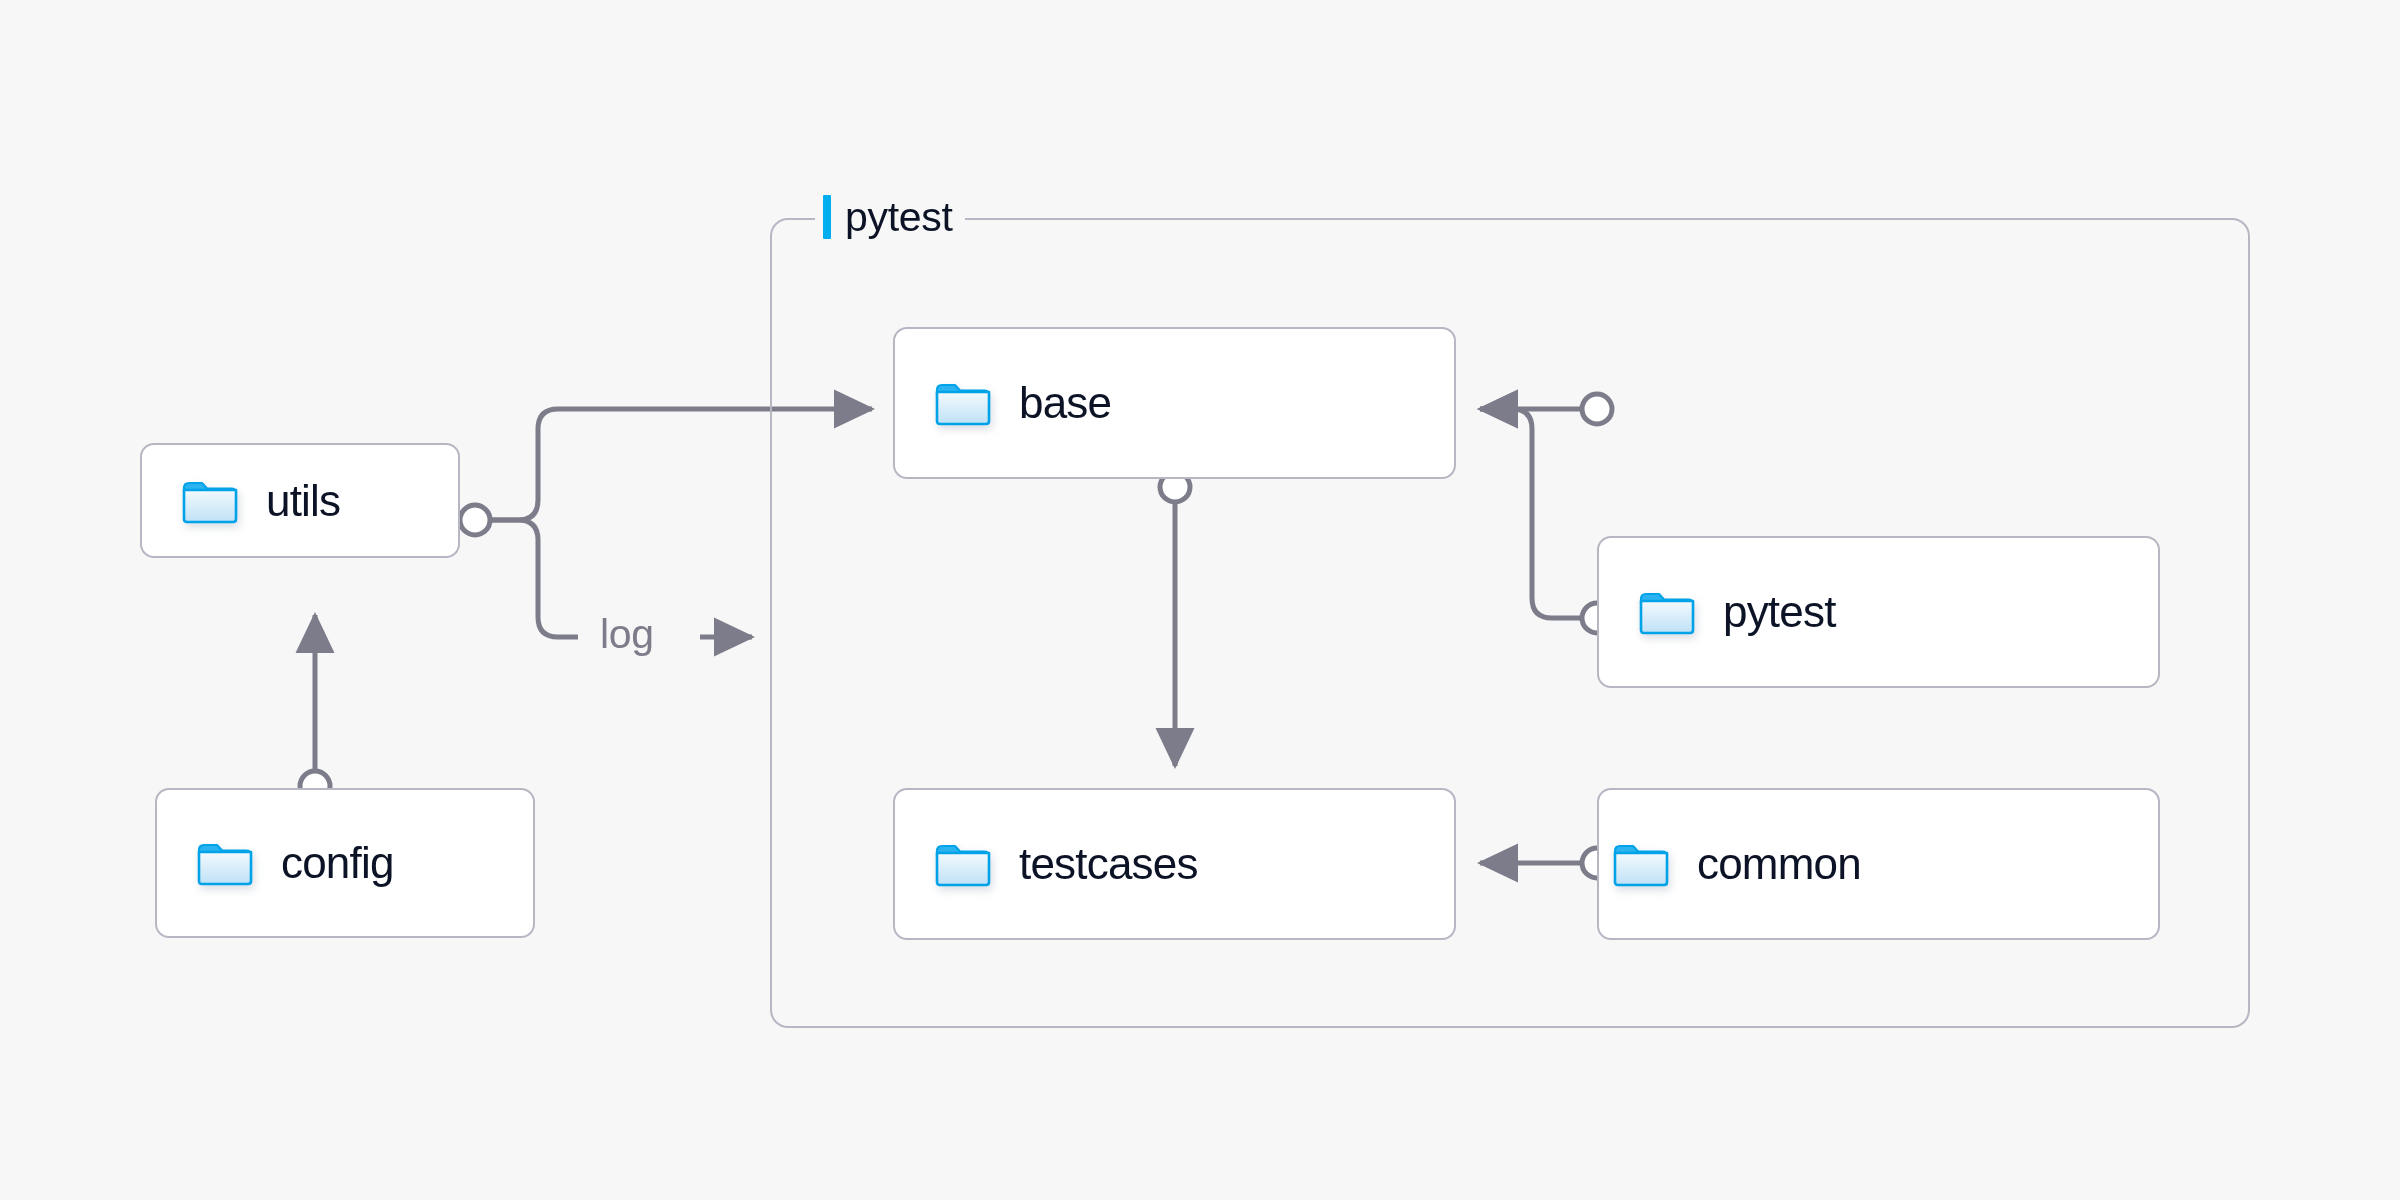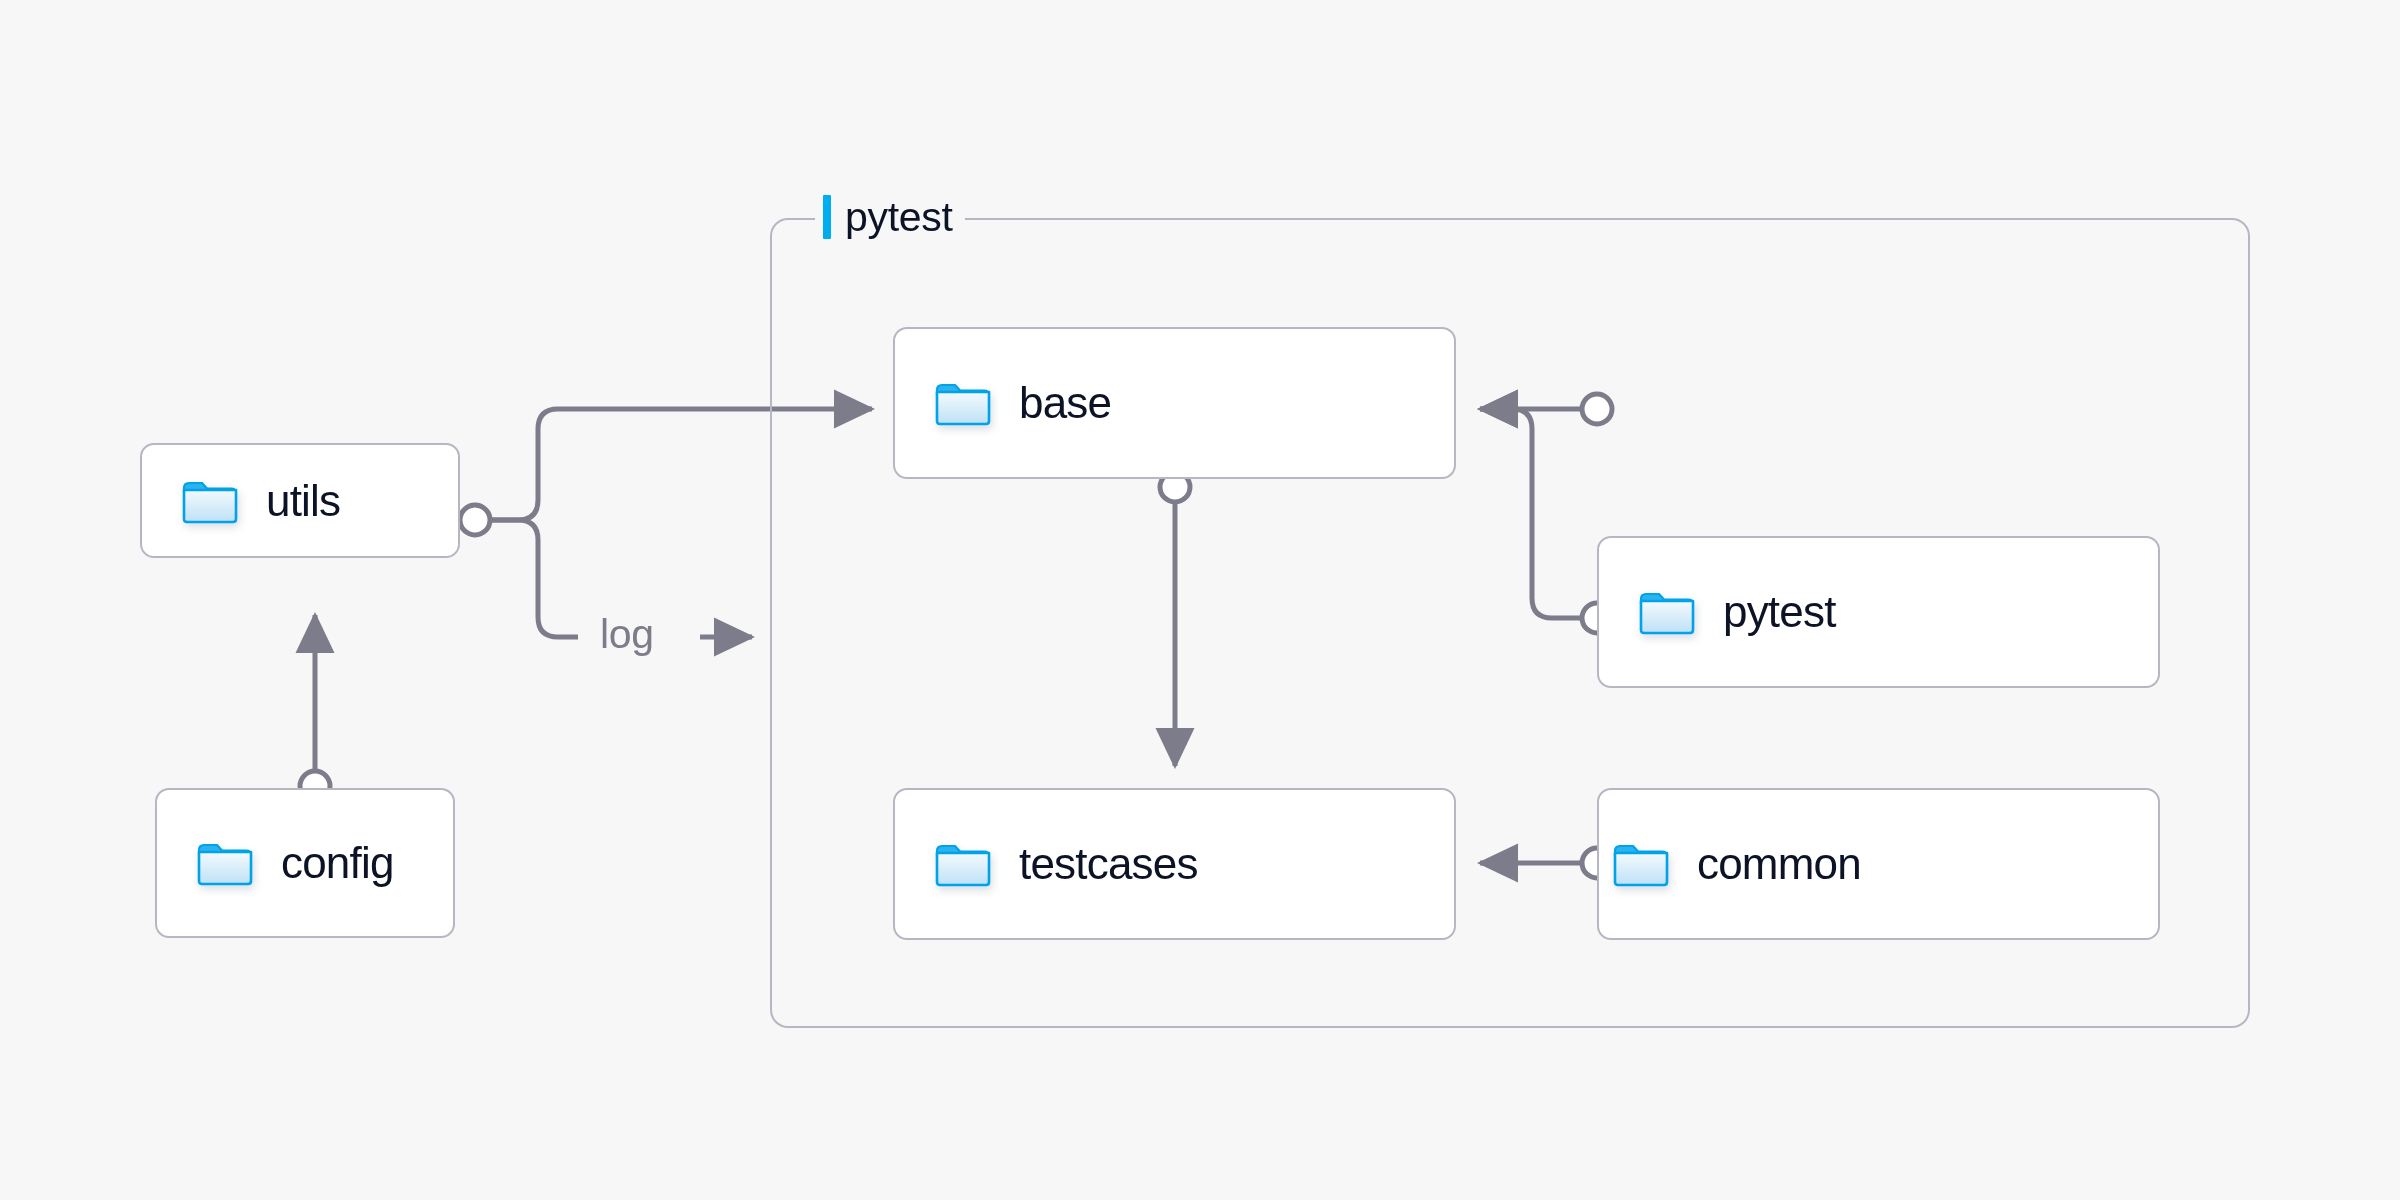--- a/index.html
+++ b/index.html
@@ -149,21 +149,21 @@
   <div class="node" style="left:140px; top:443px; width:320px; height:115px;">
     <span class="folder-icon">
       <svg viewBox="0 0 56 46" width="56" height="46">
         <path d="M2 10 Q2 5 7 5 L20 5 L25 10.5 L49 10.5 Q54 10.5 54 15 L54 15 L2 15 Z" fill="#2ab3f0" stroke="#00a2e8" stroke-width="2.2" stroke-linejoin="round"></path>
         <path d="M2 12 L54 12 L54 41 Q54 44 51 44 L5 44 Q2 44 2 41 Z" fill="url(#folderGrad)" stroke="#00a2e8" stroke-width="2.6" stroke-linejoin="round"></path>
       </svg>
     </span>
     <span class="node-label">utils</span>
   </div>
 
-  <div class="node" style="left:155px; top:788px; width:300px; height:150px;">
+  <div class="node" style="left:155px; top:788px; width:380px; height:150px;">
     <span class="folder-icon">
       <svg viewBox="0 0 56 46" width="56" height="46">
         <path d="M2 10 Q2 5 7 5 L20 5 L25 10.5 L49 10.5 Q54 10.5 54 15 L54 15 L2 15 Z" fill="#2ab3f0" stroke="#00a2e8" stroke-width="2.2" stroke-linejoin="round"></path>
         <path d="M2 12 L54 12 L54 41 Q54 44 51 44 L5 44 Q2 44 2 41 Z" fill="url(#folderGrad)" stroke="#00a2e8" stroke-width="2.6" stroke-linejoin="round"></path>
       </svg>
     </span>
     <span class="node-label">config</span>
   </div>
 
   <div class="node" style="left:893px; top:327px; width:563px; height:152px;">

